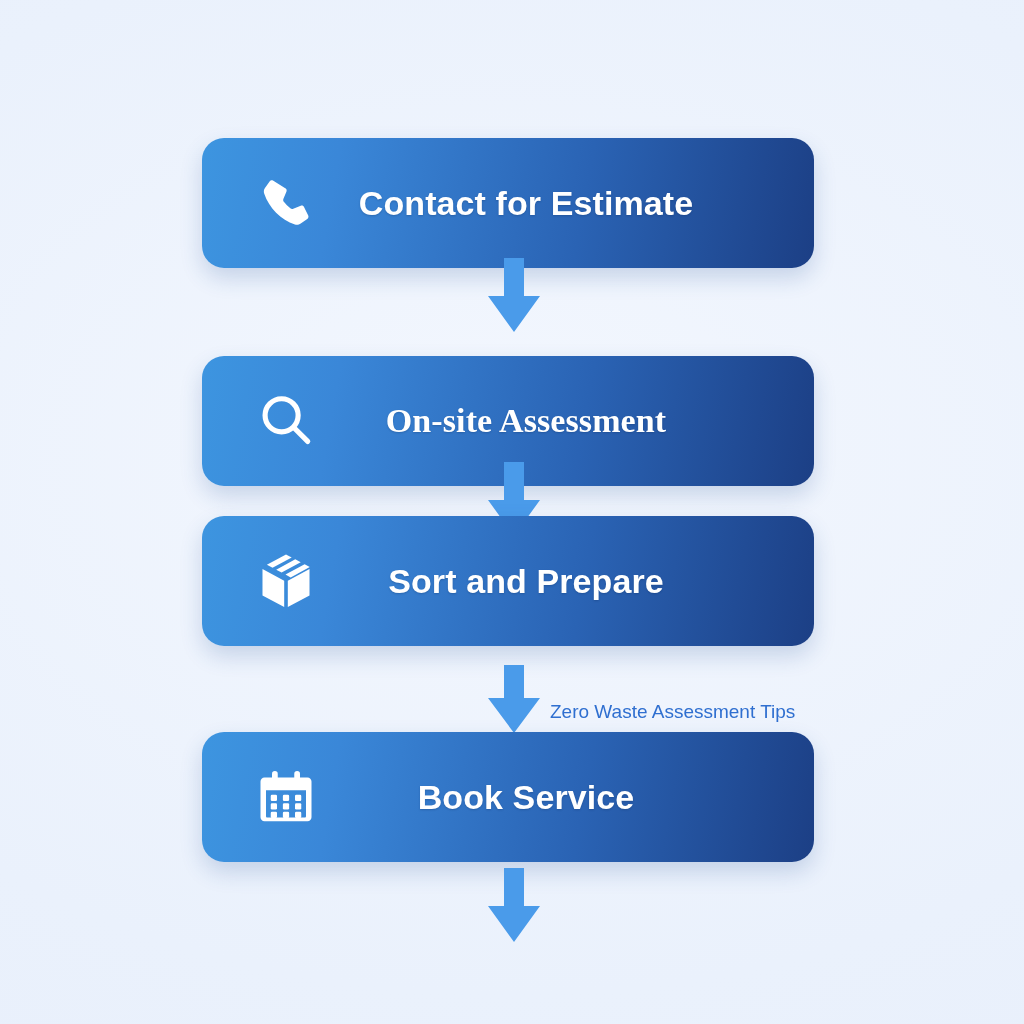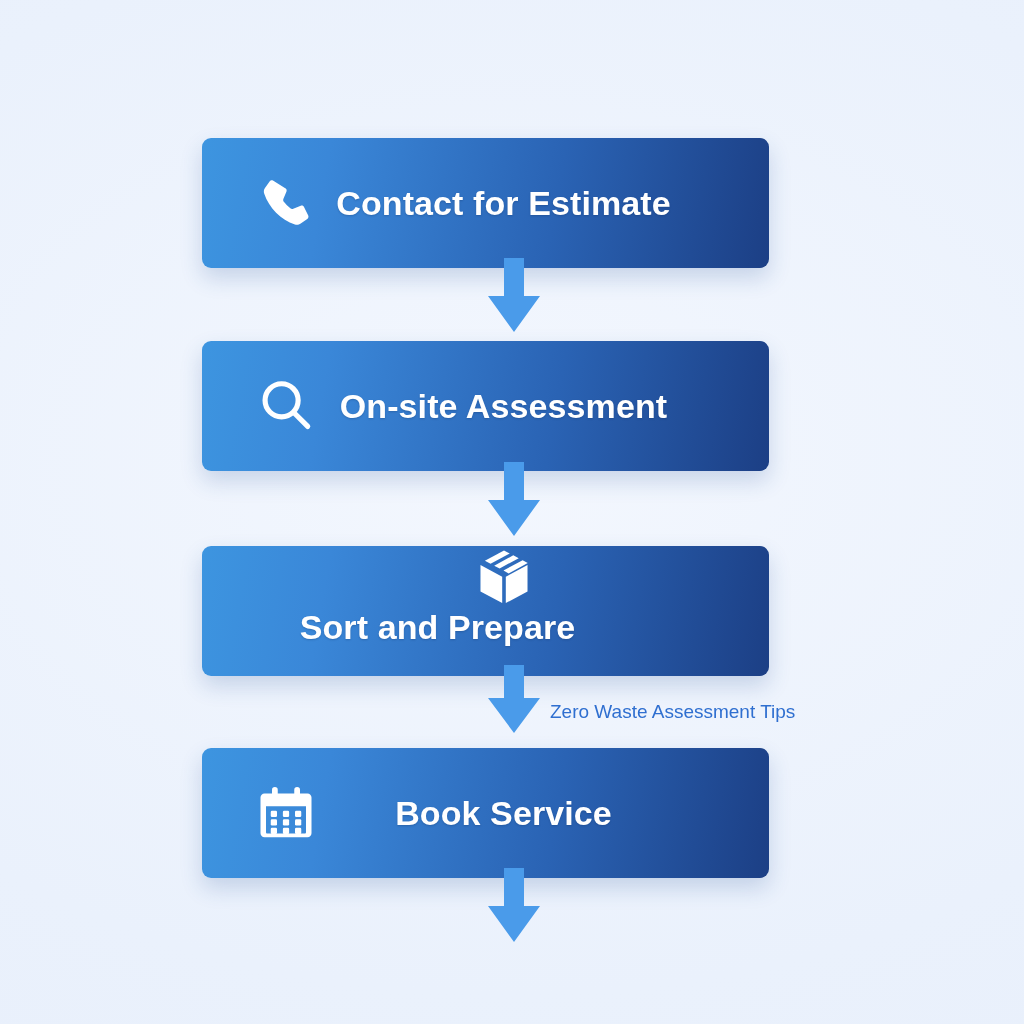--- a/index.html
+++ b/index.html
@@ -26,33 +26,33 @@
 
   .flow {
     position: absolute;
     inset: 0;
   }
 
   
   .step {
     position: absolute;
     left: 202px;
-    width: 567px;
+    width: 612px;
     height: 130px;
-    border-radius: 9px;
+    border-radius: 22px;
     background: linear-gradient(100deg, #3d95e0 0%, #3a87d8 22%, #2a63b4 62%, #1c3f85 100%);
     box-shadow: 0 10px 22px rgba(36, 78, 150, 0.20);
     display: flex;
     align-items: center;
     box-sizing: border-box;
   }
   .step-1 { top: 138px; }
-  .step-2 { top: 341px; }
-  .step-3 { top: 546px; flex-direction: column; }
-  .step-4 { top: 748px; }
+  .step-2 { top: 356px; font-family: Liberation Serif, serif; }
+  .step-3 { top: 516px; }
+  .step-4 { top: 732px; }
 
   .step-icon {
     width: 96px;
     min-width: 96px;
     margin-left: 36px;
     display: flex;
     align-items: center;
     justify-content: center;
     color: #ffffff;
   }

